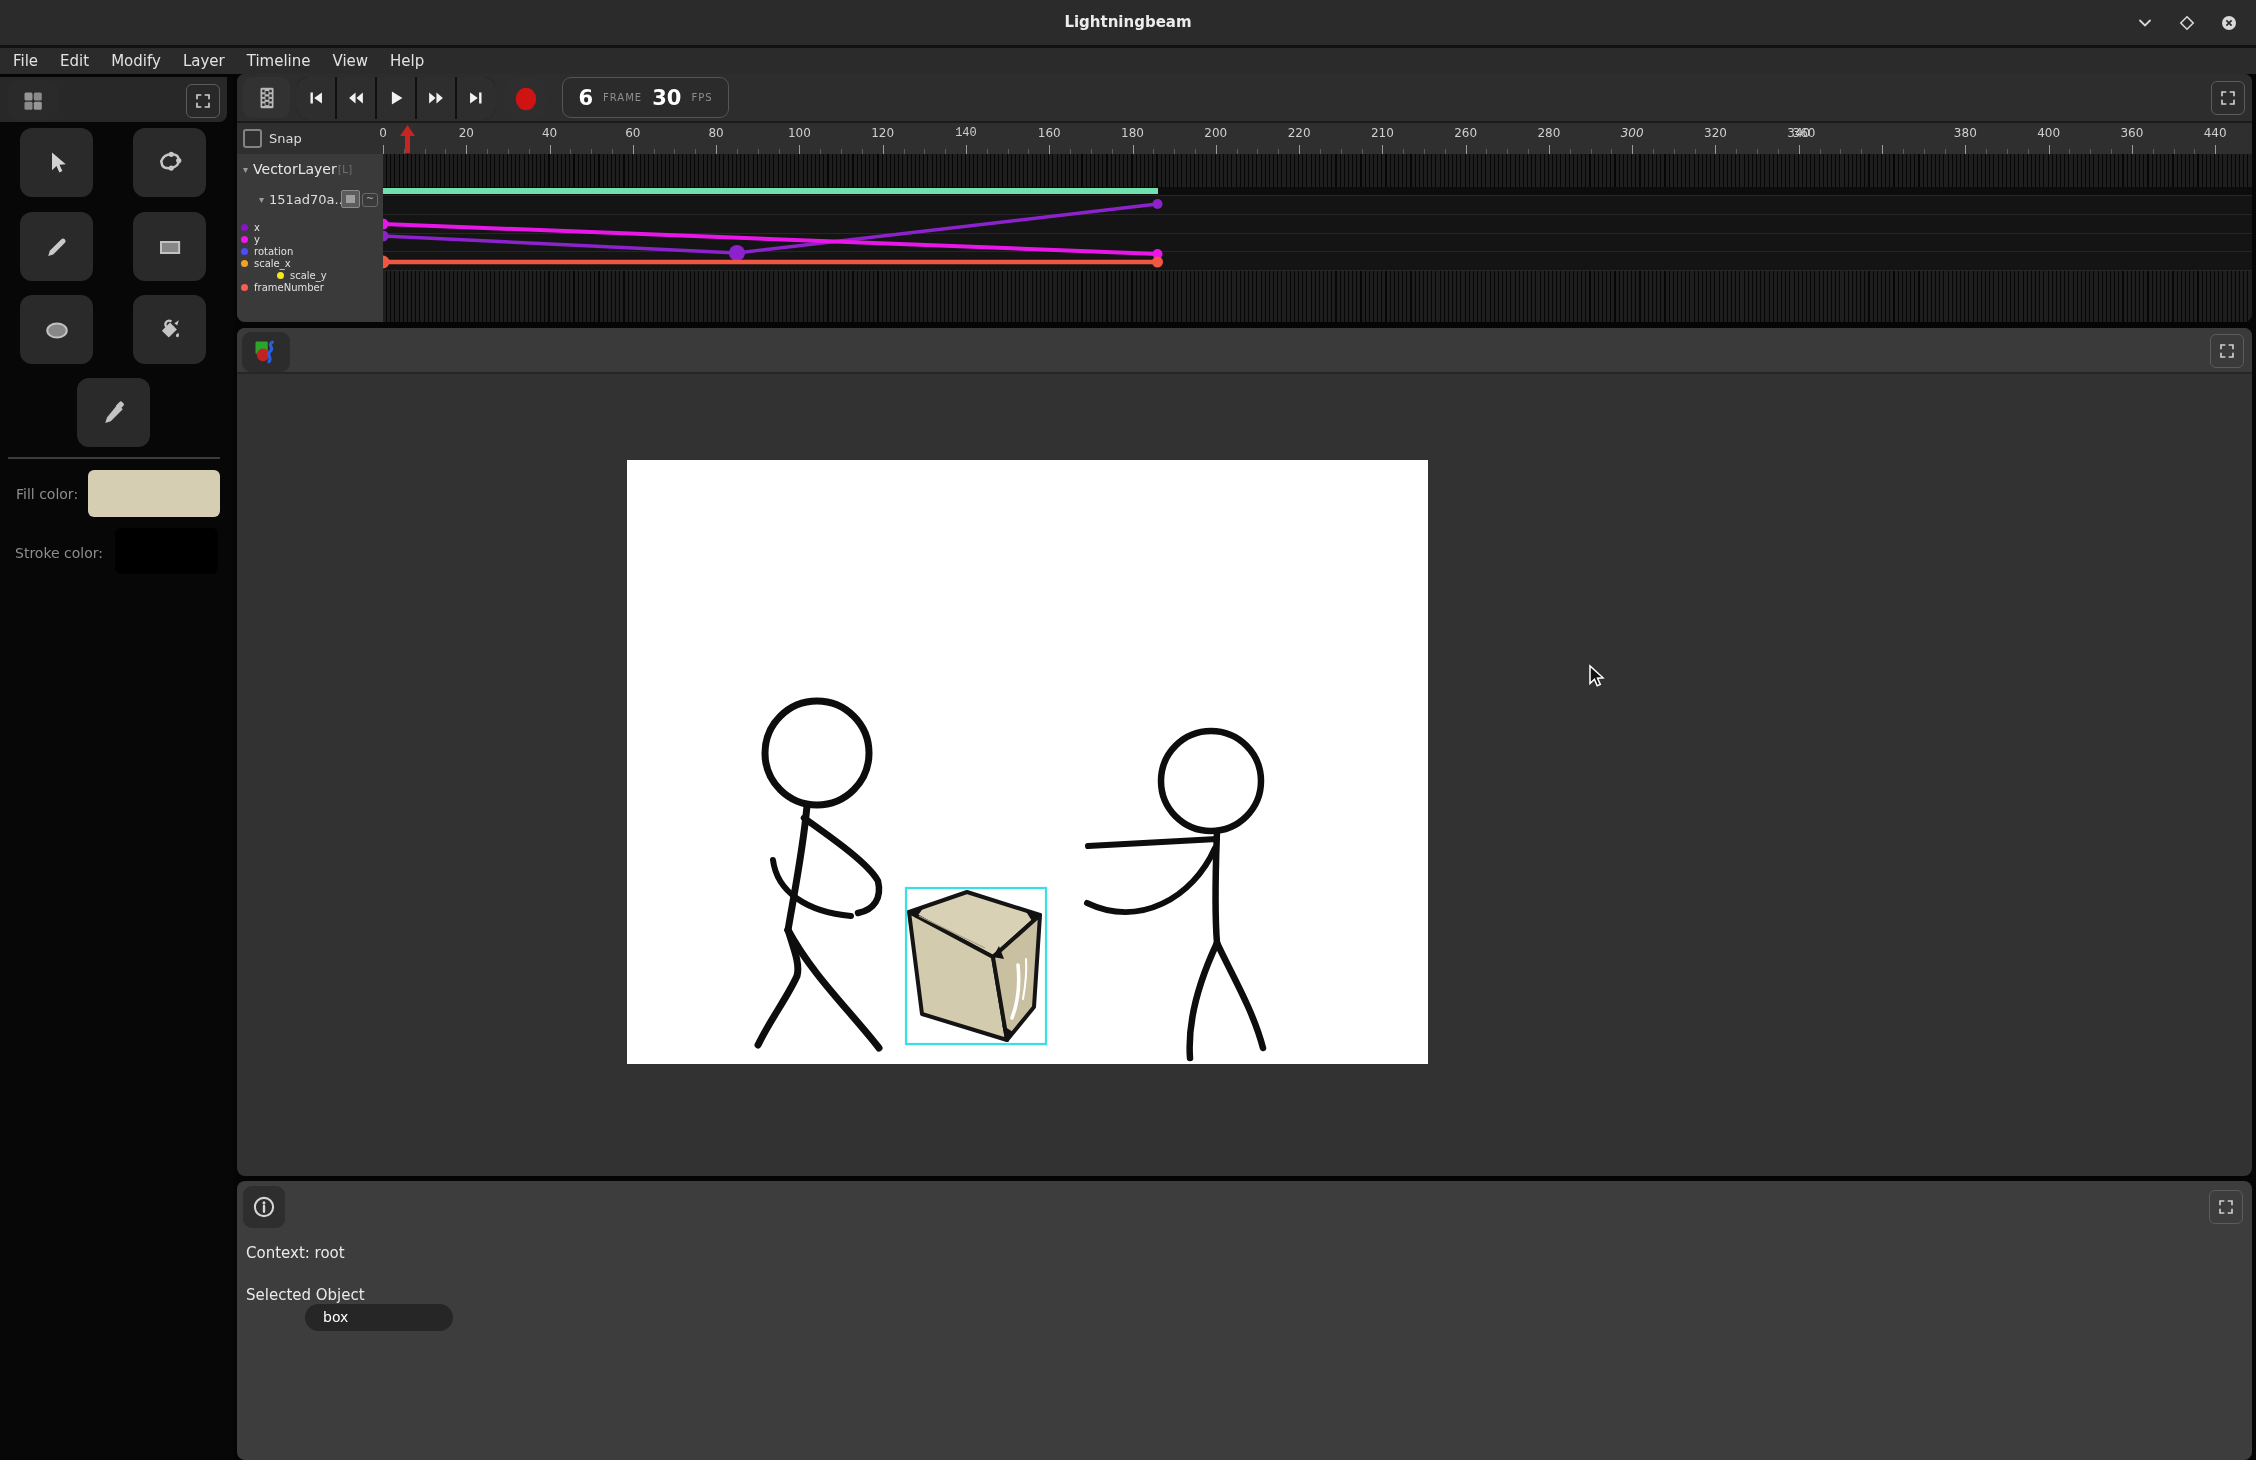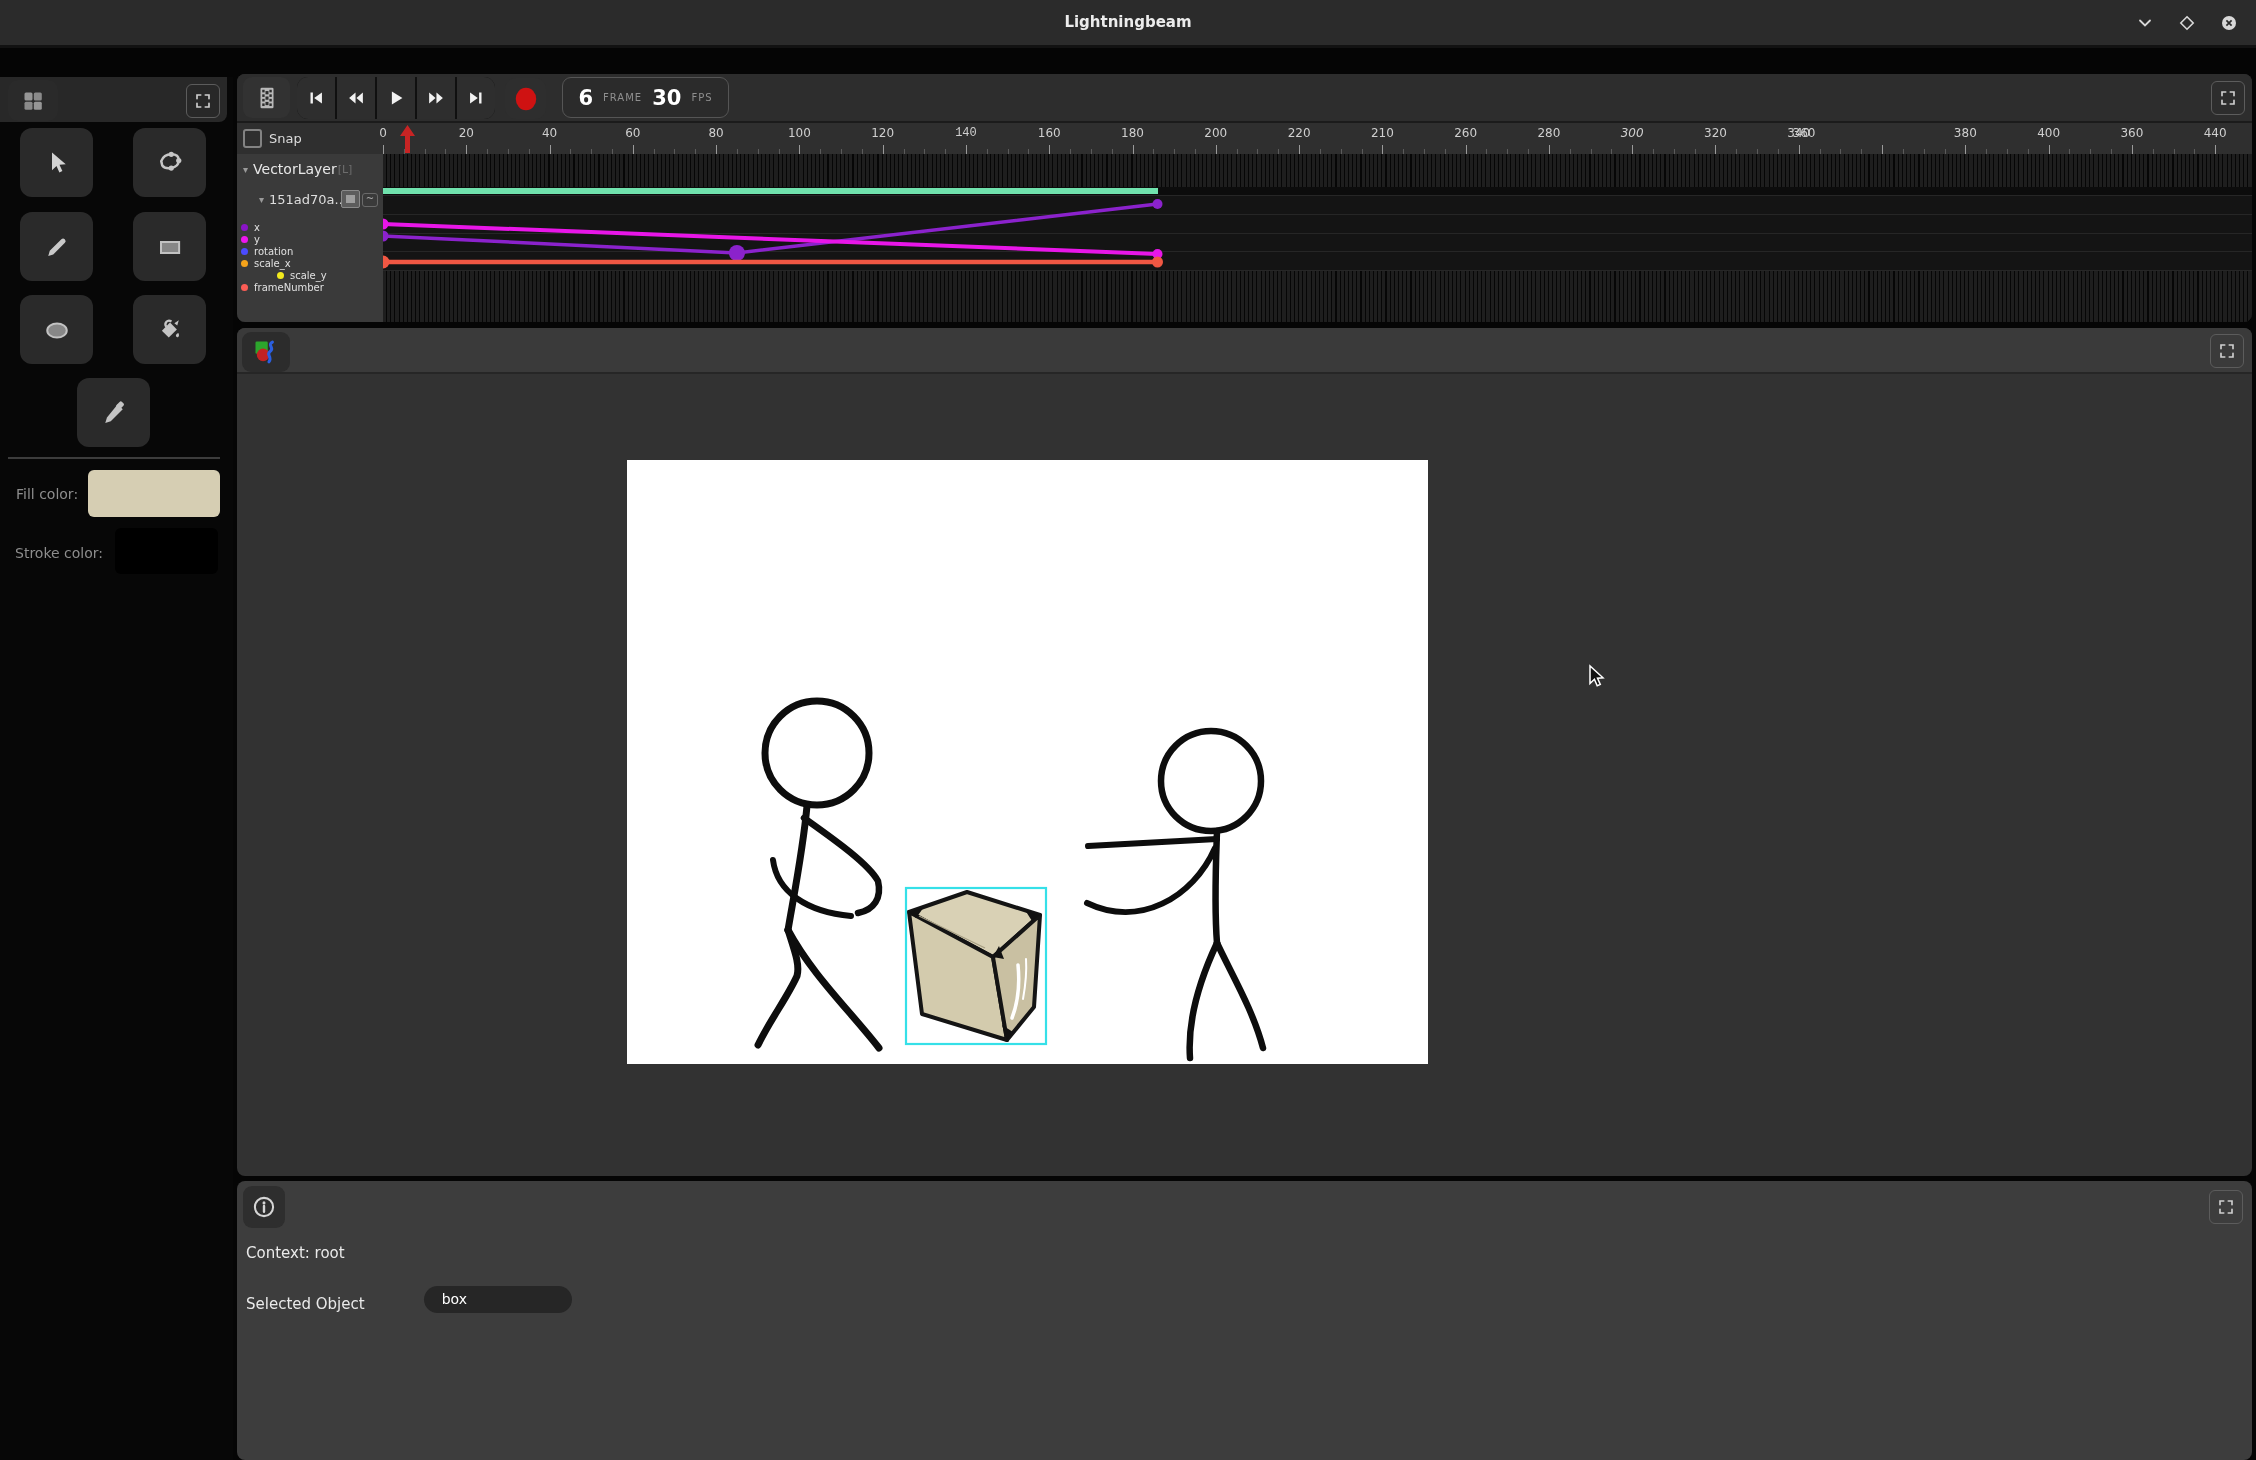--- a/index.html
+++ b/index.html
@@ -74,21 +74,21 @@
   .canvas-header{position:absolute;left:0;top:0;width:100%;height:44px;background:#3a3a3a;border-bottom:2px solid #262626;}
   .shapes-btn{position:absolute;left:5px;top:4px;width:48px;height:40px;background:#2c2c2c;border-radius:9px;display:flex;align-items:center;justify-content:center;}
   .canvas-expand{position:absolute;right:8px;top:6px;width:32px;height:32px;}
   .stage{position:absolute;left:390px;top:132px;width:801px;height:604px;background:#ffffff;}
   .cursor{position:absolute;left:1348px;top:336px;}
   
   .bottom-panel{left:237px;top:1181px;width:2015px;height:279px;background:#3d3d3d;}
   .info-btn{position:absolute;left:6px;top:5px;width:42px;height:42px;background:#2e2e2e;border-radius:9px;display:flex;align-items:center;justify-content:center;}
   .bottom-expand{position:absolute;right:9px;top:9px;width:32px;height:32px;}
   .context-text{position:absolute;left:9px;top:63px;color:#eaeaea;font-size:15px;}
-  .selected-row{position:absolute;left:9px;top:105px;display:flex;align-items:flex-end;}
+  .selected-row{position:absolute;left:9px;top:105px;display:flex;align-items:flex-start;flex-direction:column;}
   .selected-label{color:#eaeaea;font-size:15px;}
   .selected-pill{margin-left:59px;width:148px;height:27px;background:#262626;border-radius:14px;color:#fff;font-size:14px;line-height:27px;padding-left:18px;box-sizing:border-box;}
 </style>
 </head>
 <body>
 
 <div class="app">
 
   <div class="titlebar">
     <div class="title">Lightningbeam</div>
@@ -105,20 +105,29 @@
       </div>
       <div class="win-btn">
         <svg width="16" height="16" viewBox="0 0 16 16">
             <circle cx="8" cy="8" r="7" fill="#d8d8d8"></circle>
             <path d="M5.4,5.4 L10.6,10.6 M10.6,5.4 L5.4,10.6" stroke="#2b2b2b" stroke-width="1.7"></path>
           </svg>
       </div>
     </div>
   </div>
 
+  <div class="menubar" id="menubar">
+      <div class="menu-item">File</div>
+      <div class="menu-item">Edit</div>
+      <div class="menu-item">Modify</div>
+      <div class="menu-item">Layer</div>
+      <div class="menu-item">Timeline</div>
+      <div class="menu-item">View</div>
+      <div class="menu-item">Help</div>
+    </div>
 
   <div class="sidebar">
     <div class="sidebar-top">
       <div class="btn grid-btn">
         <svg width="24" height="24" viewBox="0 0 24 24">
           <rect x="3.5" y="3.5" width="8" height="8" rx="1.5" fill="#969696"></rect>
             <rect x="12.8" y="3.5" width="8" height="8" rx="1.5" fill="#8a8a8a"></rect>
           <rect x="3.5" y="12.8" width="8" height="8" rx="1.5" fill="#8a8a8a"></rect>
             <rect x="12.8" y="12.8" width="8" height="8" rx="1.5" fill="#969696"></rect>
         </svg>

